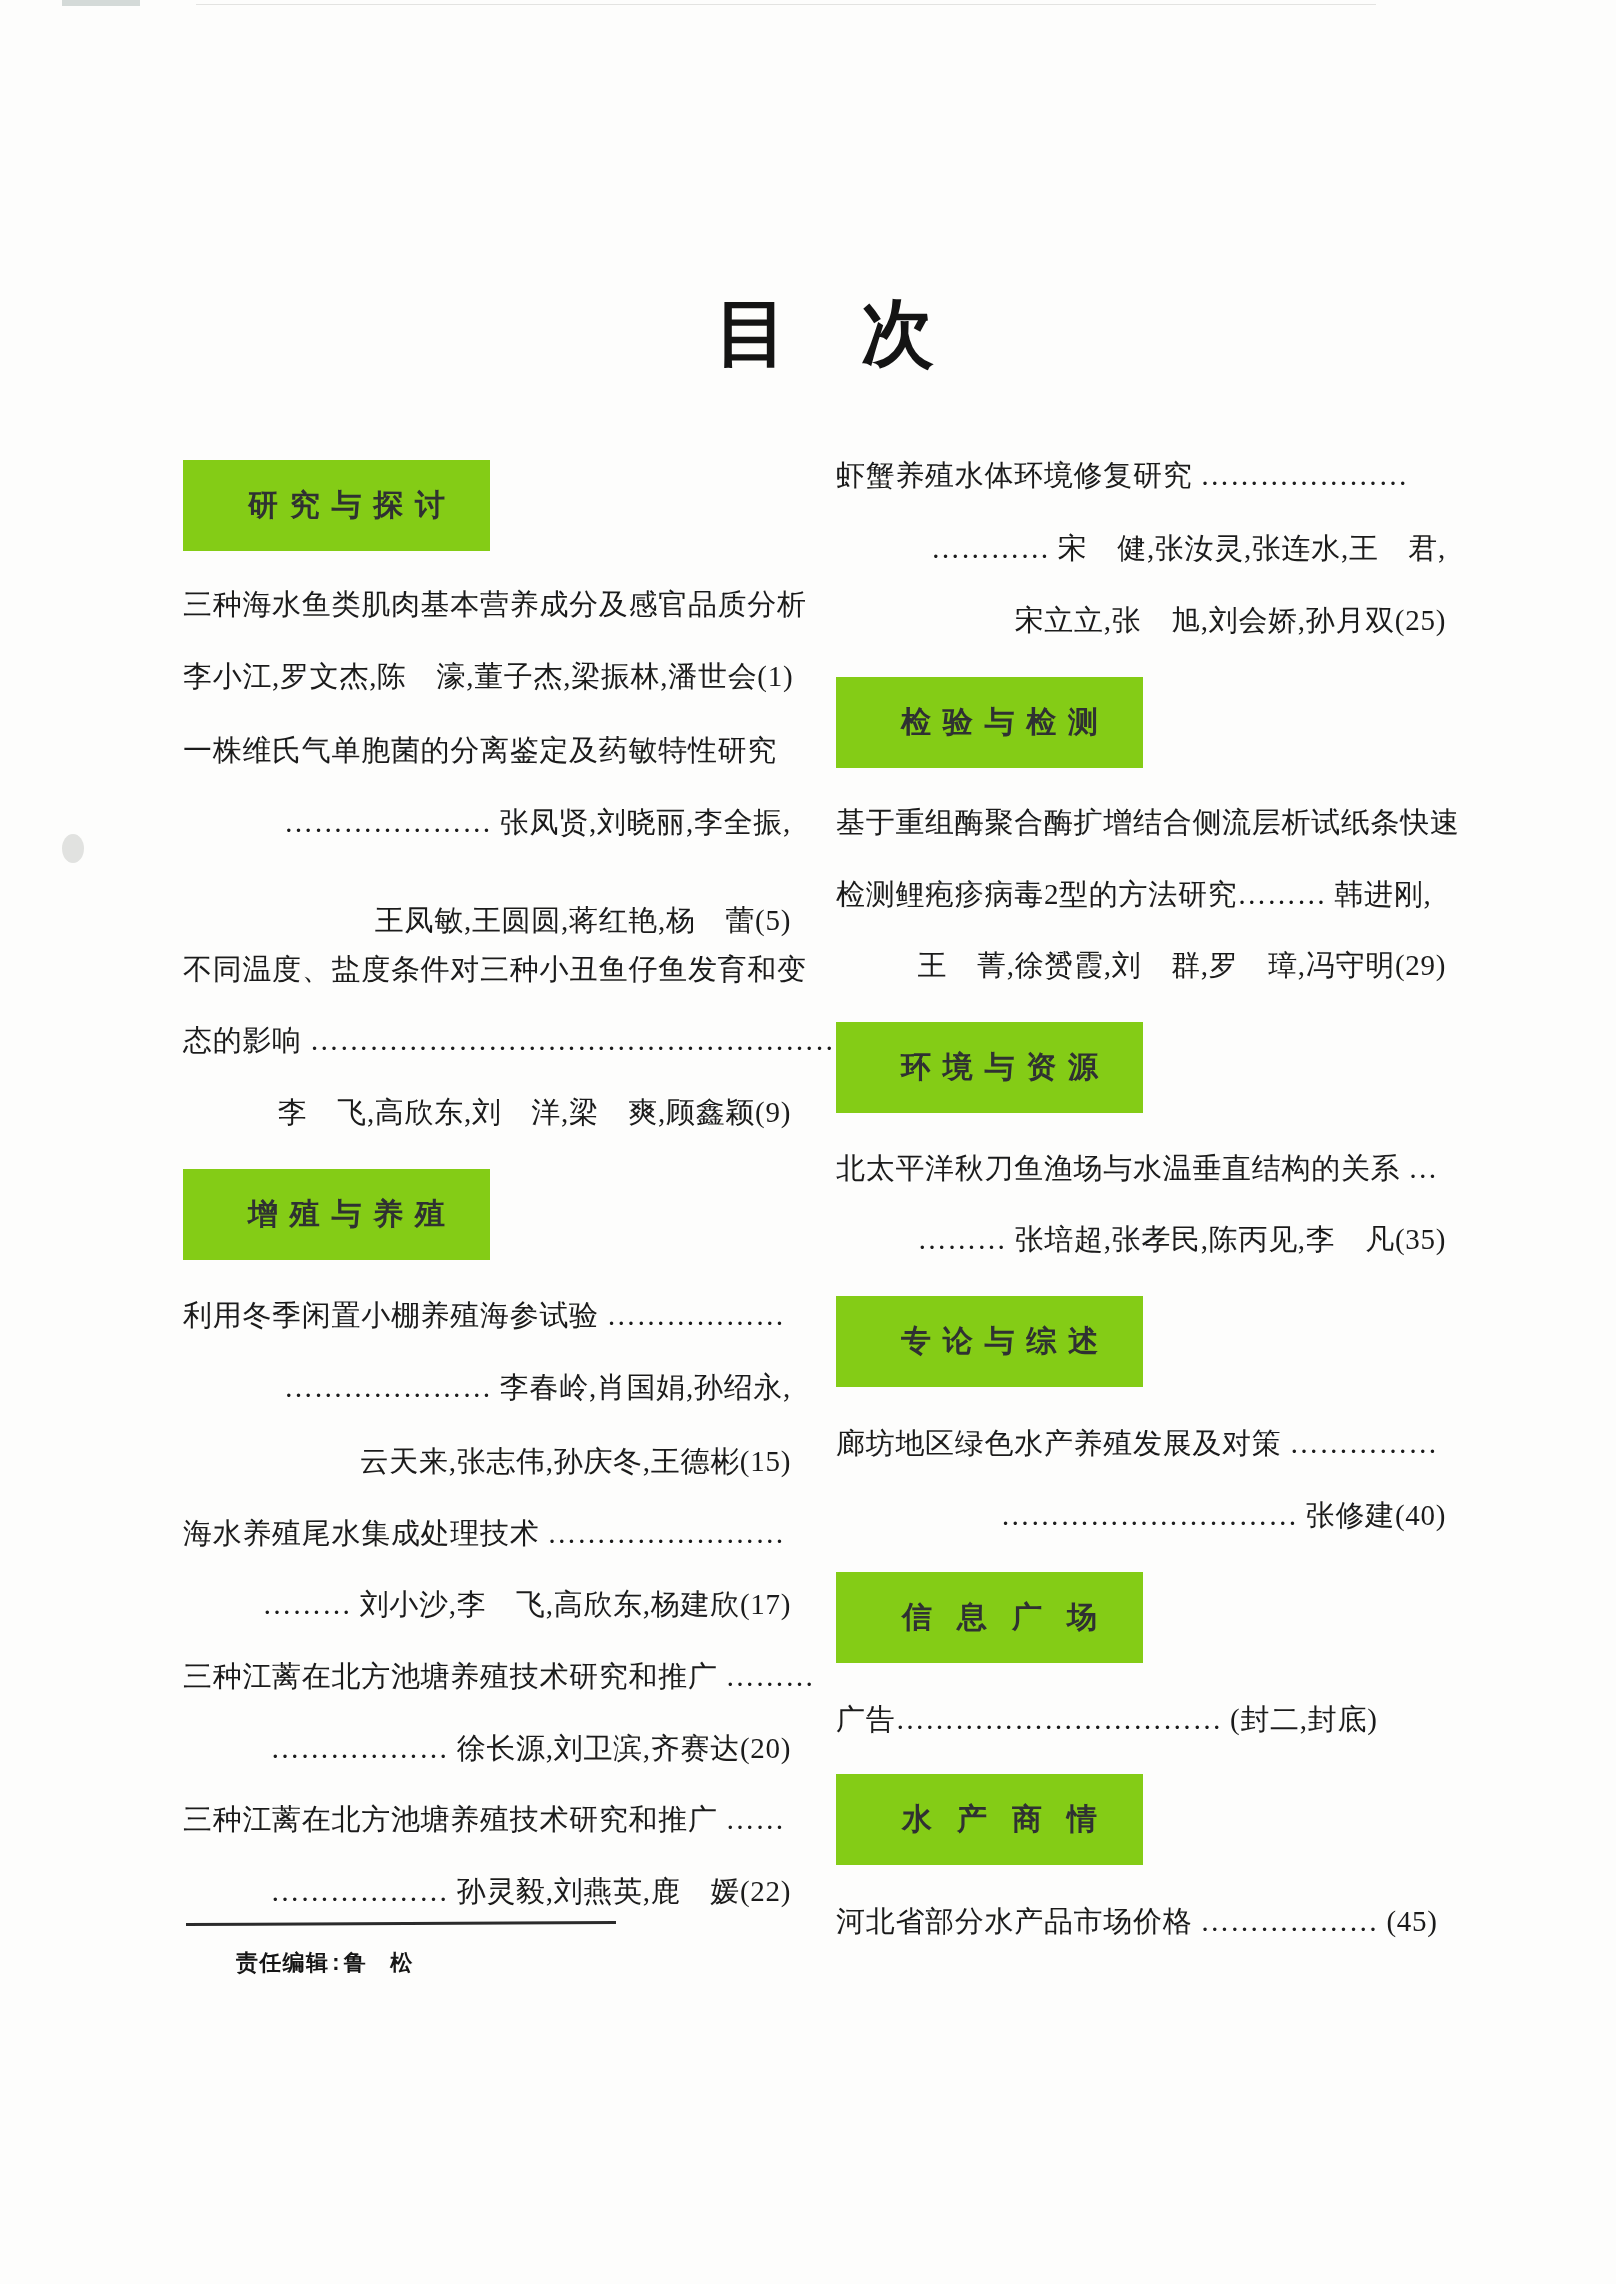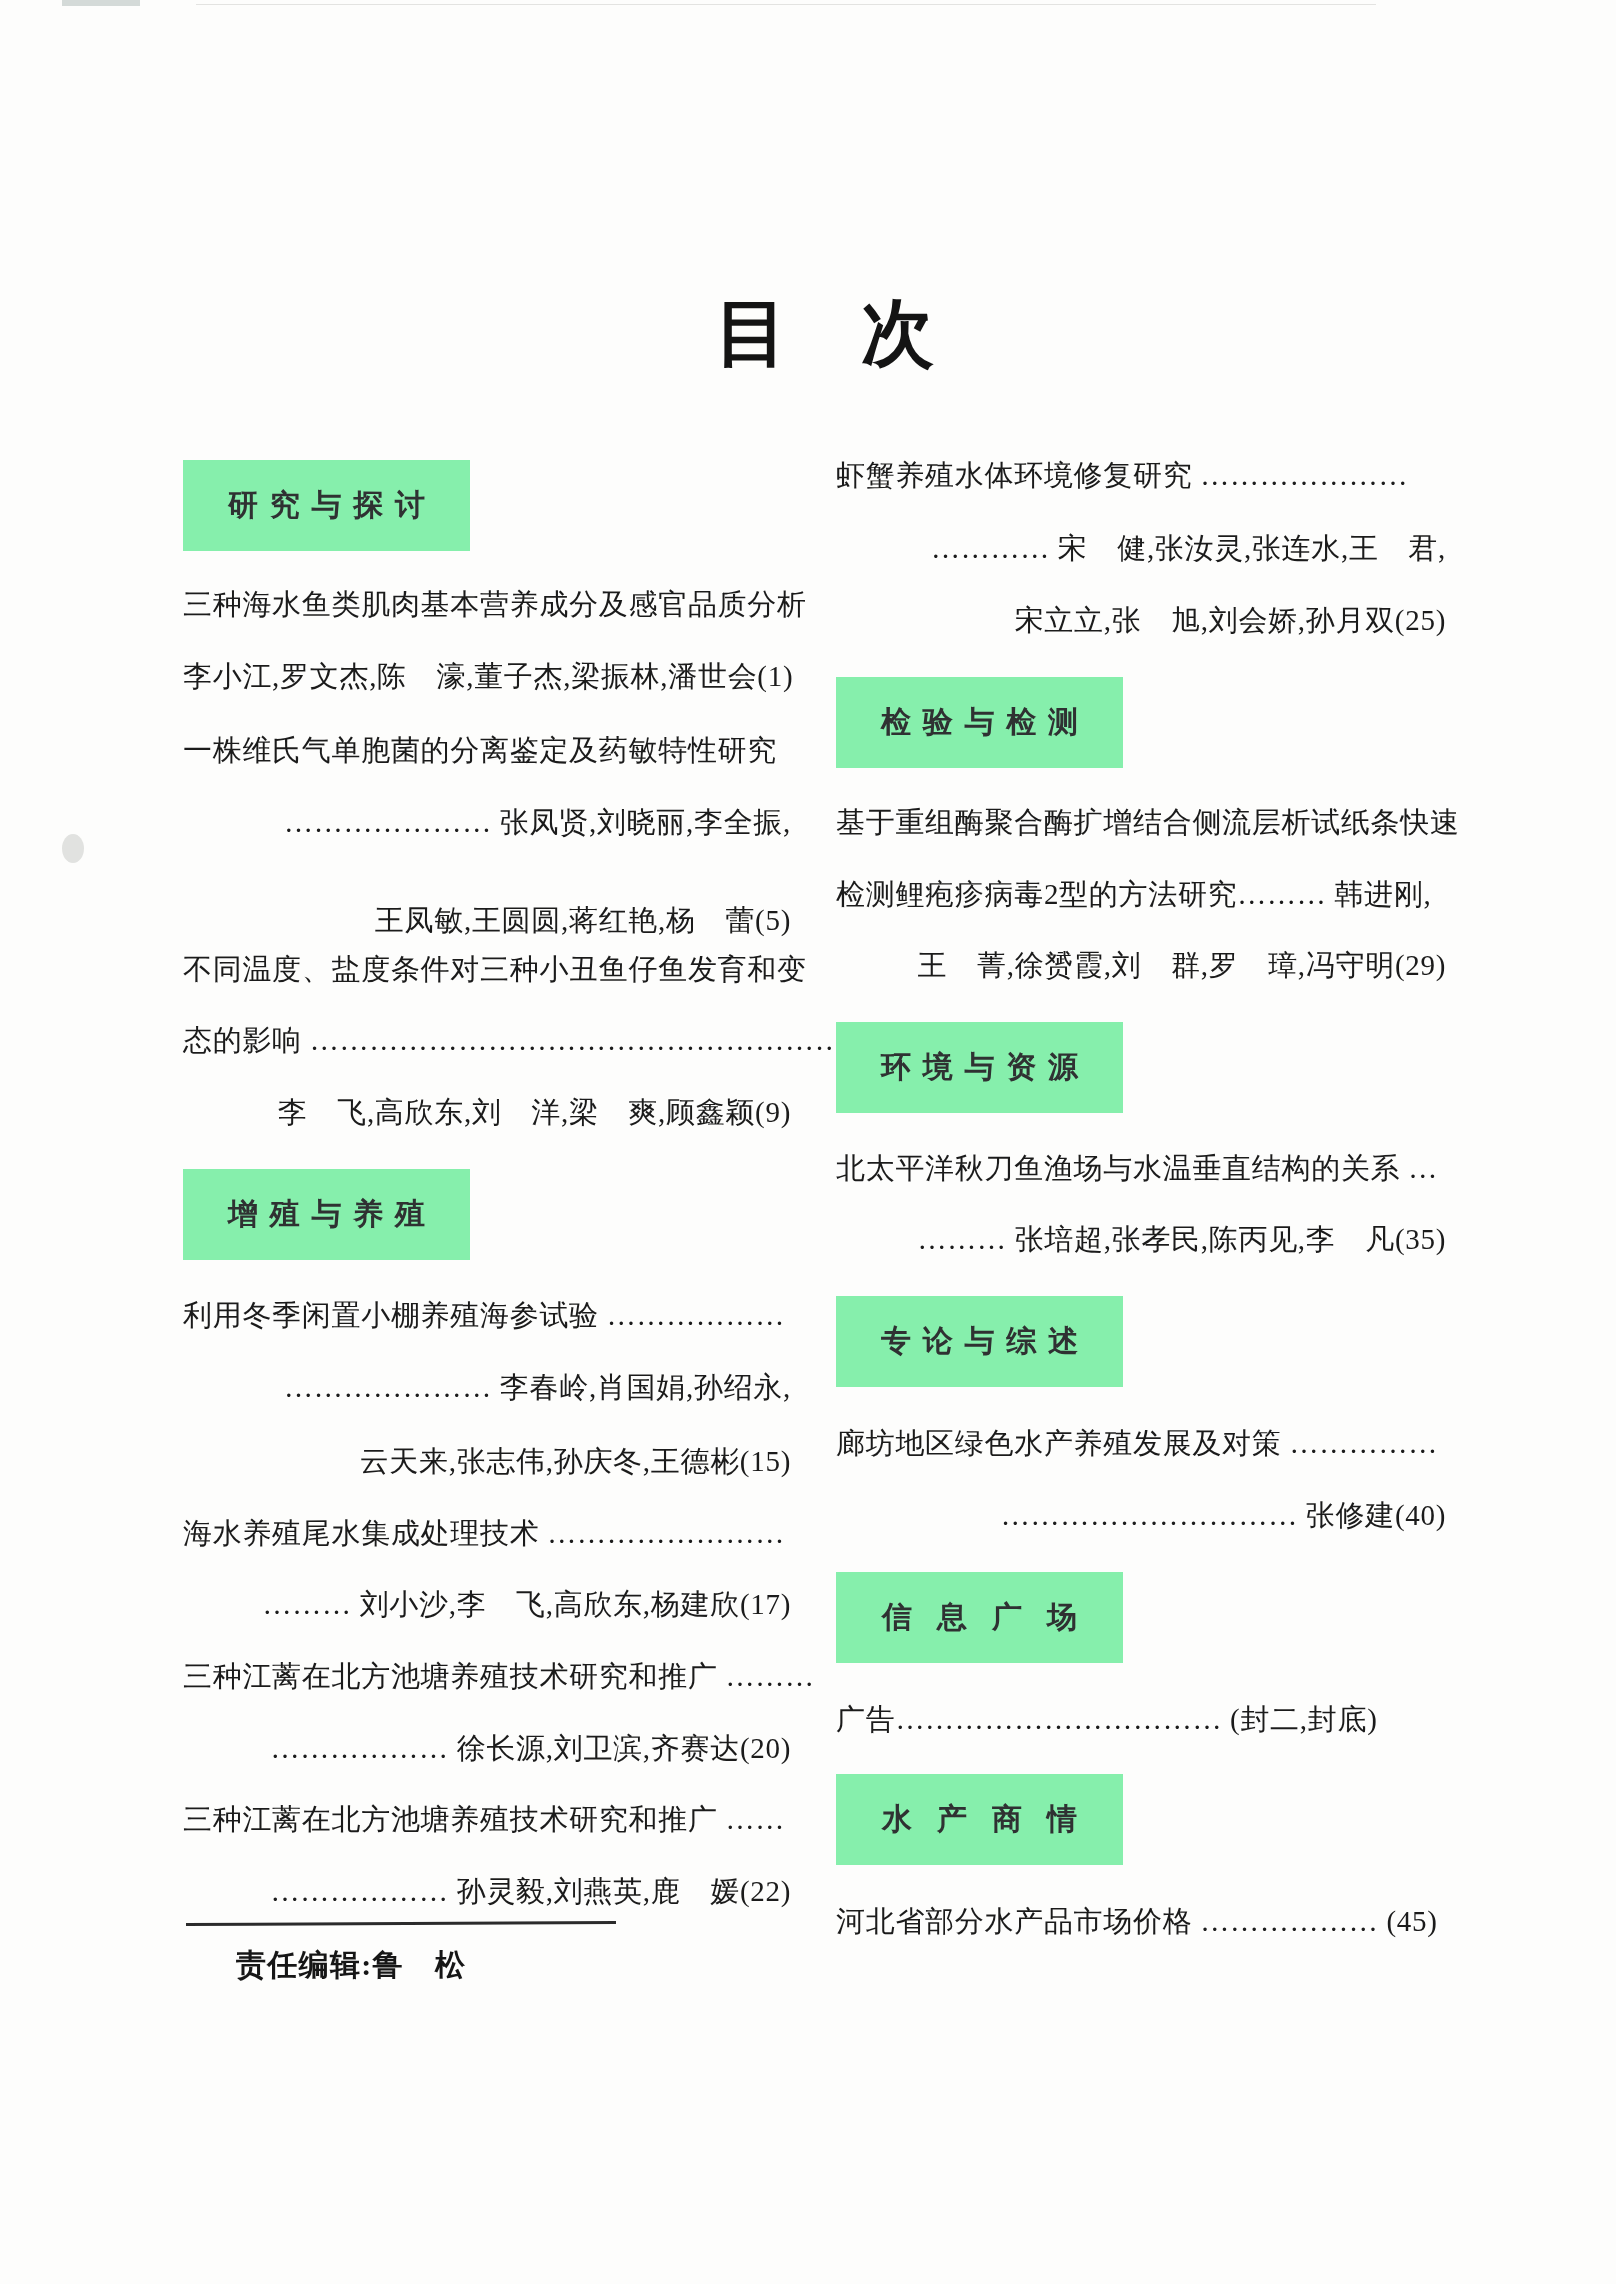--- a/index.html
+++ b/index.html
@@ -48,53 +48,54 @@
     white-space: nowrap;
     color: #1b1b1b;
   }
   .r { text-align: right; }
 
   .sec-box {
     position: absolute;
     left: 0;
     width: 287px;
     height: 91px;
-    background: #86efac;
+    background: #84cc16;
     display: flex;
     align-items: center;
     justify-content: center;
     font-family: "Liberation Sans", "DejaVu Sans", sans-serif;
     font-weight: bold;
     font-size: 30px;
     color: #2f3132;
     letter-spacing: 11.7px;
     text-indent: 11.7px;
     white-space: nowrap;
+    padding-left: 20px;
   }
   .sec-box.wide {
     letter-spacing: 25px;
     text-indent: 25px;
   }
 
   .rule {
     position: absolute;
     left: 186px;
     top: 1922px;
     width: 430px;
     height: 2.6px;
     background: #2b2b2b;
     transform: rotate(-0.25deg);
   }
   .editor {
     position: absolute;
     left: 236px;
     top: 1945px;
-    font-family: Liberation Serif, serif;
+    font-family: Liberation Mono, monospace;
     font-weight: bold;
-    font-size: 30px;
+    font-size: 22px;
     line-height: 39px;
     letter-spacing: 1.3px;
     color: #161616;
     white-space: nowrap;
   }
 
   
   .art-top-smudge {
     position: absolute;
     left: 62px;

